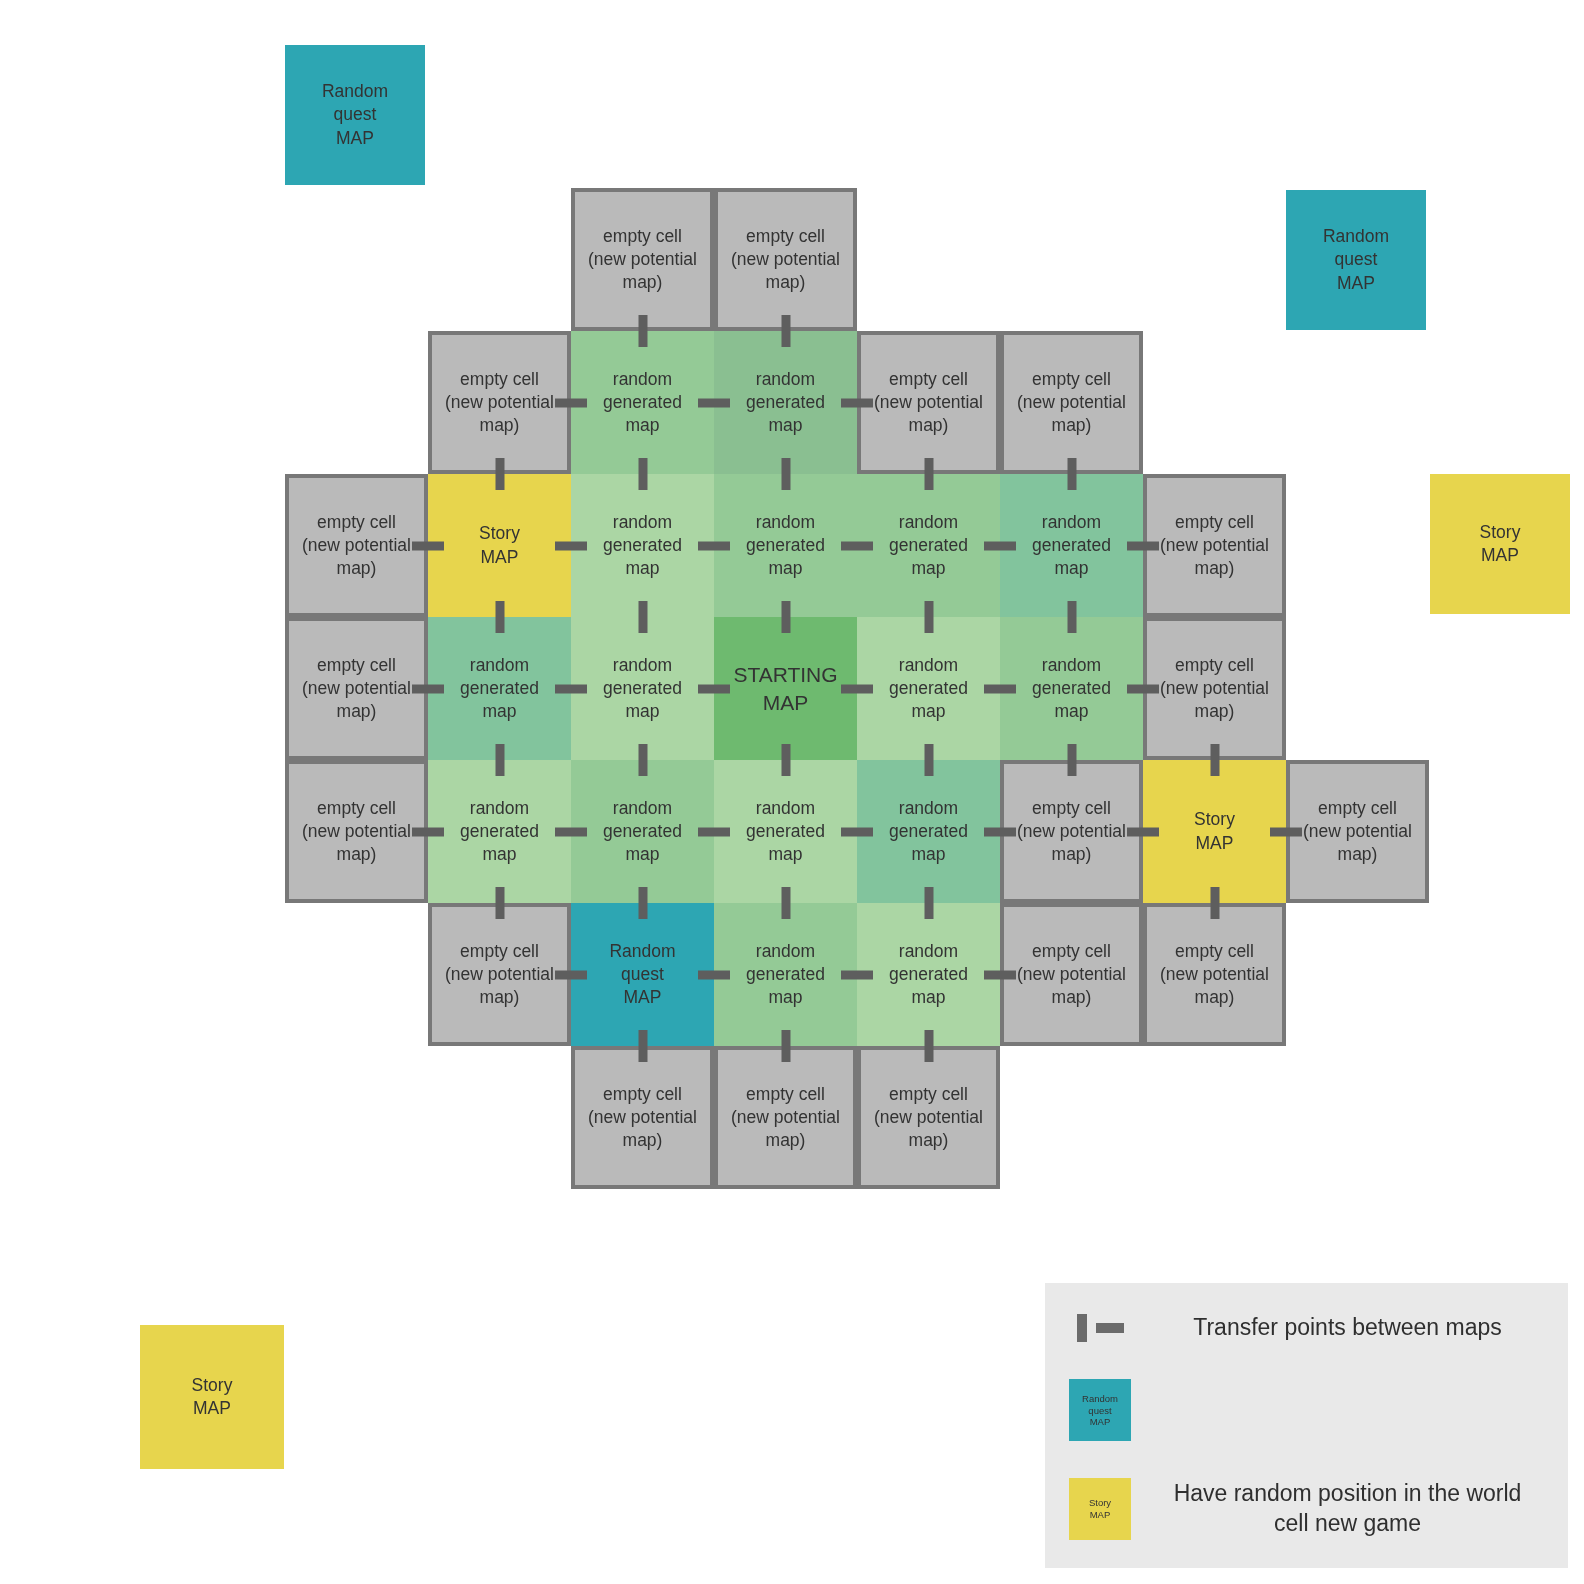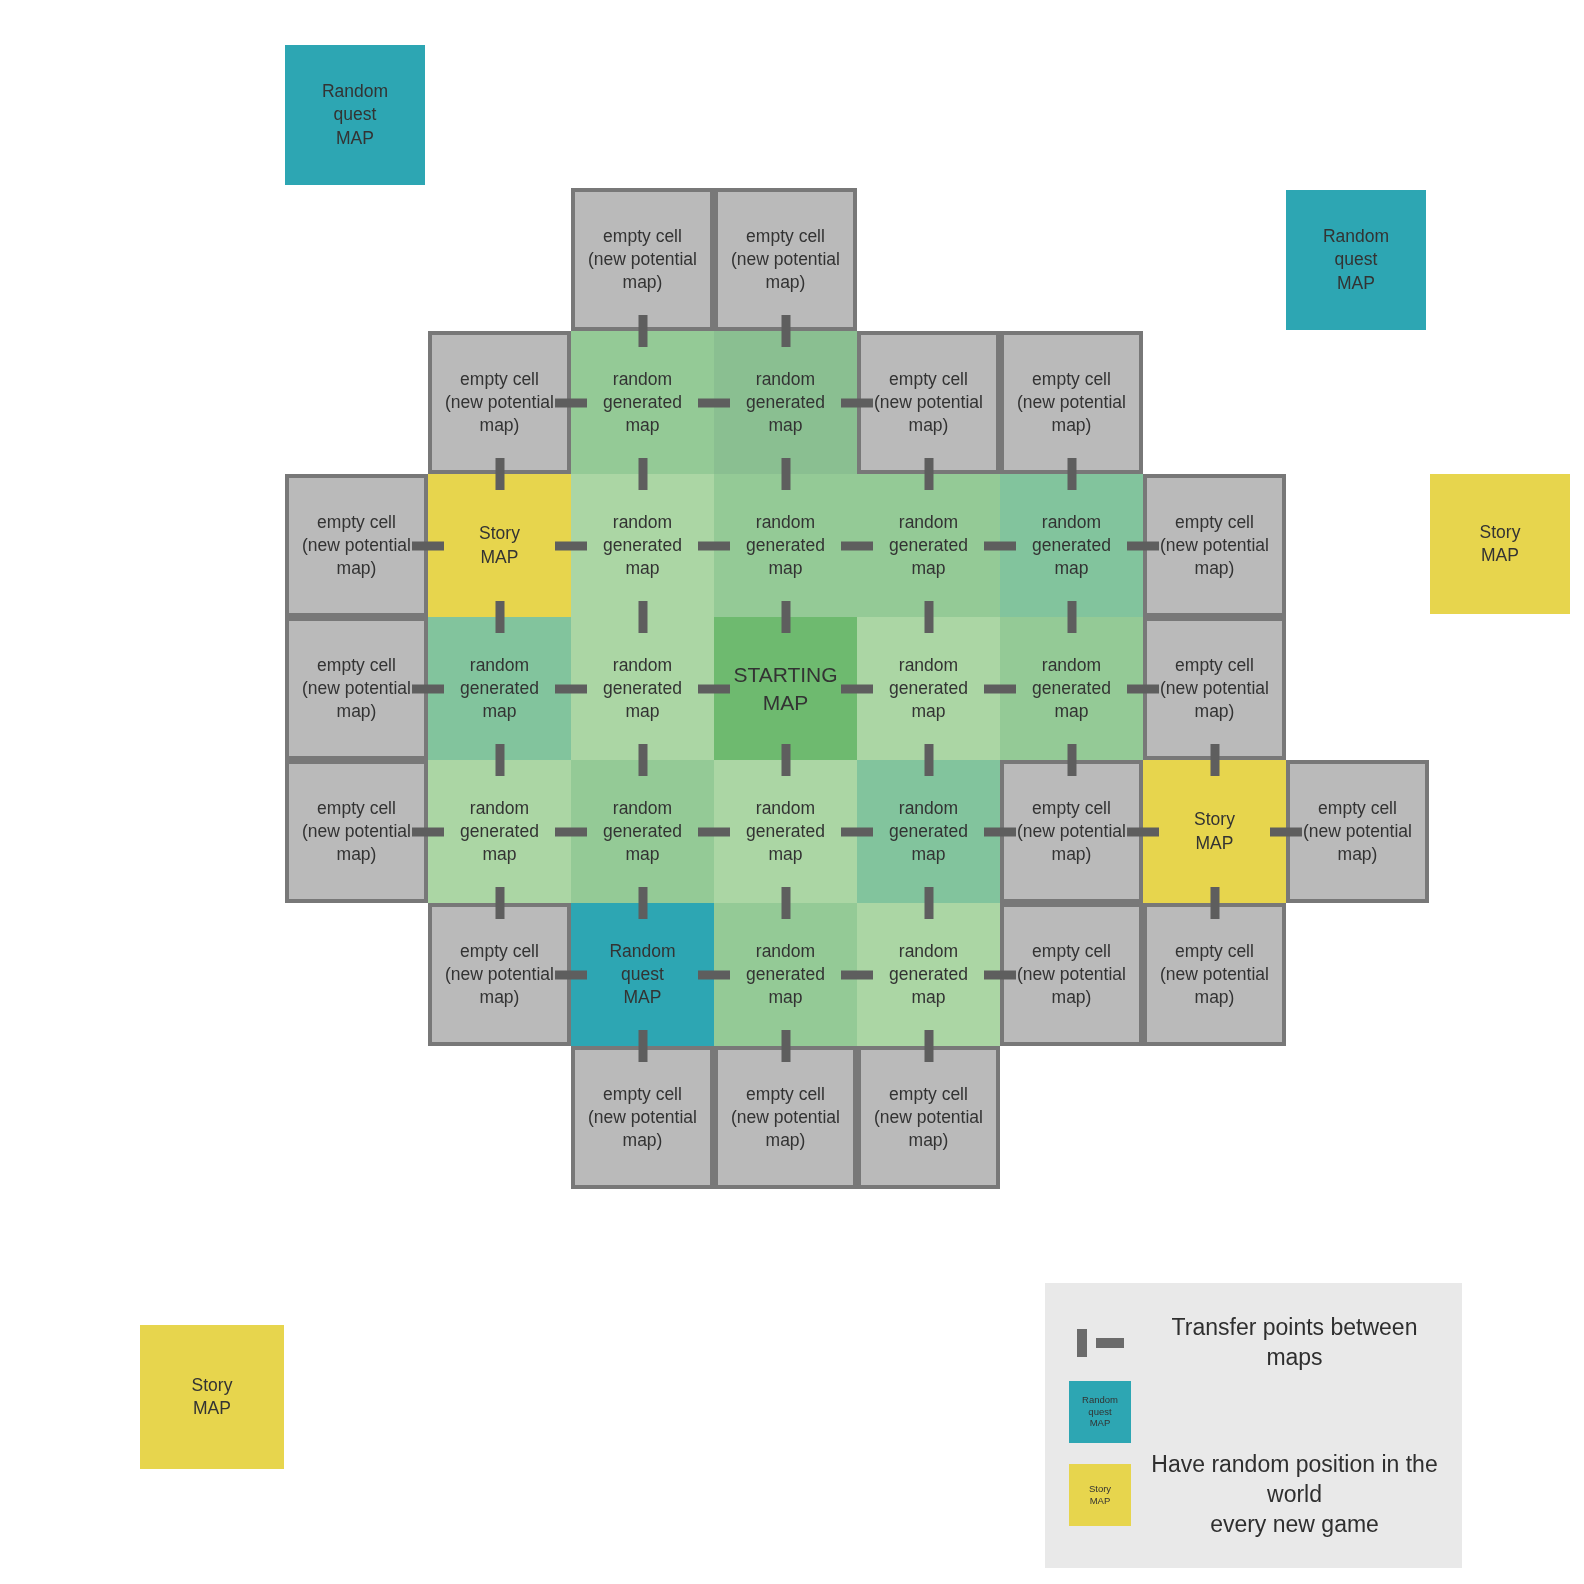--- a/index.html
+++ b/index.html
@@ -10,21 +10,21 @@
   .cell{
     position:absolute;box-sizing:border-box;
     display:flex;align-items:center;justify-content:center;
     text-align:center;white-space:pre-line;
     font-size:17.5px;line-height:1.32;color:#333333;
   }
   .connector{position:absolute;background:#5e5e5e;transform:translate(-50%,-50%);z-index:4;}
   .connector.h{width:32px;height:9px;}
   .connector.v{width:9px;height:32px;}
   .legend{
-    position:absolute;left:1045px;top:1283px;width:417px;height:285px;
+    position:absolute;left:1045px;top:1283px;width:523px;height:285px;
     box-sizing:border-box;background:#e9e9e9;
     display:flex;flex-direction:column;justify-content:space-between;
     padding:30px 24px 28px 24px;
   }
   .legend-row{display:flex;align-items:center;gap:20px;}
   .legend-text{flex:1;text-align:center;font-size:23px;color:#2f2f2f;white-space:pre-line;line-height:1.3;}
   .legend-icon{display:flex;align-items:center;gap:9px;width:62px;justify-content:center;flex:0 0 auto;}
   .dash-v{display:inline-block;width:10px;height:28px;background:#6b6b6b;}
   .dash-h{display:inline-block;width:28px;height:10px;background:#6b6b6b;}
   .legend-mini{
@@ -230,17 +230,17 @@
 quest
 MAP</span>
       </span>
     </div>
     <div class="legend-row">
       <span class="legend-mini" style="background: rgb(231, 213, 77);">
         <span>Story
 MAP</span>
       </span>
       <span class="legend-text">Have random position in the world
-every new game</span>
+cell new game</span>
     </div>
   </div>
 
 </div>
 
 </body></html>

